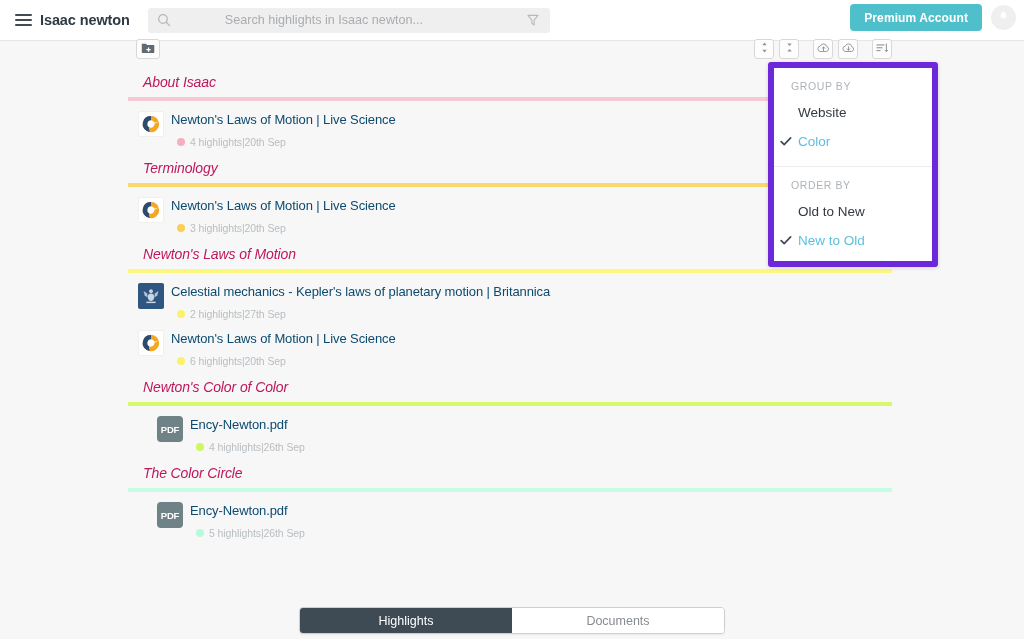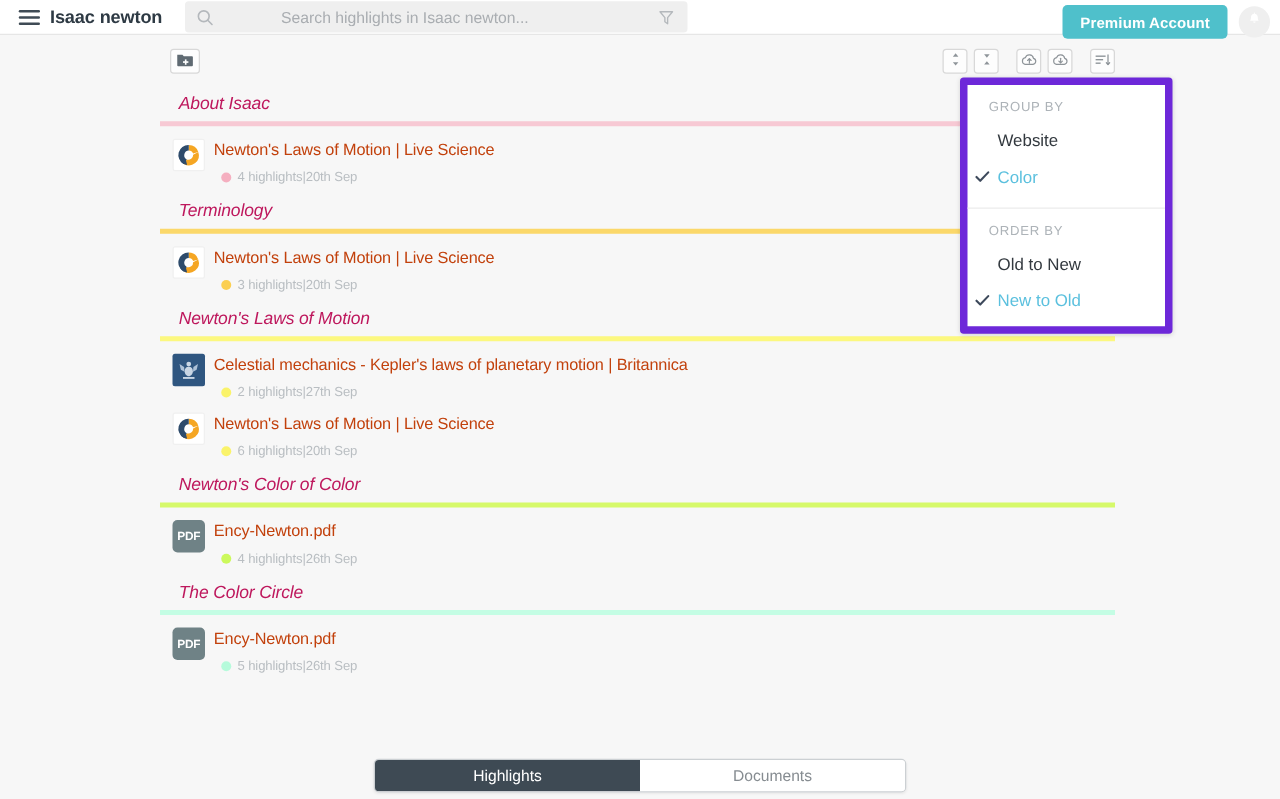--- a/index.html
+++ b/index.html
@@ -6,21 +6,21 @@
   html, body {
     width: 1024px; height: 639px;
     background: #f7f7f7;
     font-family: "Liberation Sans", sans-serif;
     overflow: hidden;
   }
 
   
   .header {
     position: absolute; top: 0; left: 0;
-    width: 1024px; height: 28px;
+    width: 1024px; height: 41px;
     background: #ffffff;
     border-bottom: 1px solid #e6e6e6;
     display: flex; align-items: center;
   }
   .hamburger {
     width: 30px; margin-left: 8px;
     display: flex; flex-direction: column; gap: 3px;
     align-items: center; cursor: pointer;
   }
   .hamburger span { display: block; width: 17px; height: 2px; background: #3f4b55; border-radius: 1px; }
@@ -104,25 +104,25 @@
   .fav {
     width: 26px; height: 26px; flex: 0 0 26px;
     border-radius: 2px; overflow: hidden;
     display: flex; align-items: center; justify-content: center;
     margin-top: 1px;
   }
   .fav.live { background: #ffffff; border: 1px solid #f0f0f0; }
   .fav.brit { background: #2f5680; }
   .fav.pdf {
     background: #6f8286; color: #ffffff; border-radius: 4px;
-    font-size: 9.5px; font-weight: bold; letter-spacing: -0.2px;
+    font-size: 9.5px; font-weight: bold; letter-spacing: -0.2px; margin-left: 19px;
   }
   .entry-body { margin-left: 7px; }
   .entry-title {
-    font-size: 13px; color: #c2410c; line-height: 16px; padding-top: 2px;
+    font-size: 13px; color: #0c4a6e; line-height: 16px; padding-top: 2px;
     letter-spacing: -0.1px; cursor: pointer;
   }
   .entry-meta {
     display: flex; align-items: center; margin-top: 8px;
     font-size: 10.5px; color: #b9bec2; letter-spacing: -0.1px;
   }
   .meta-dot { width: 8px; height: 8px; border-radius: 50%; margin: 0 5px 0 6px; }
 
   
   .tabbar {

